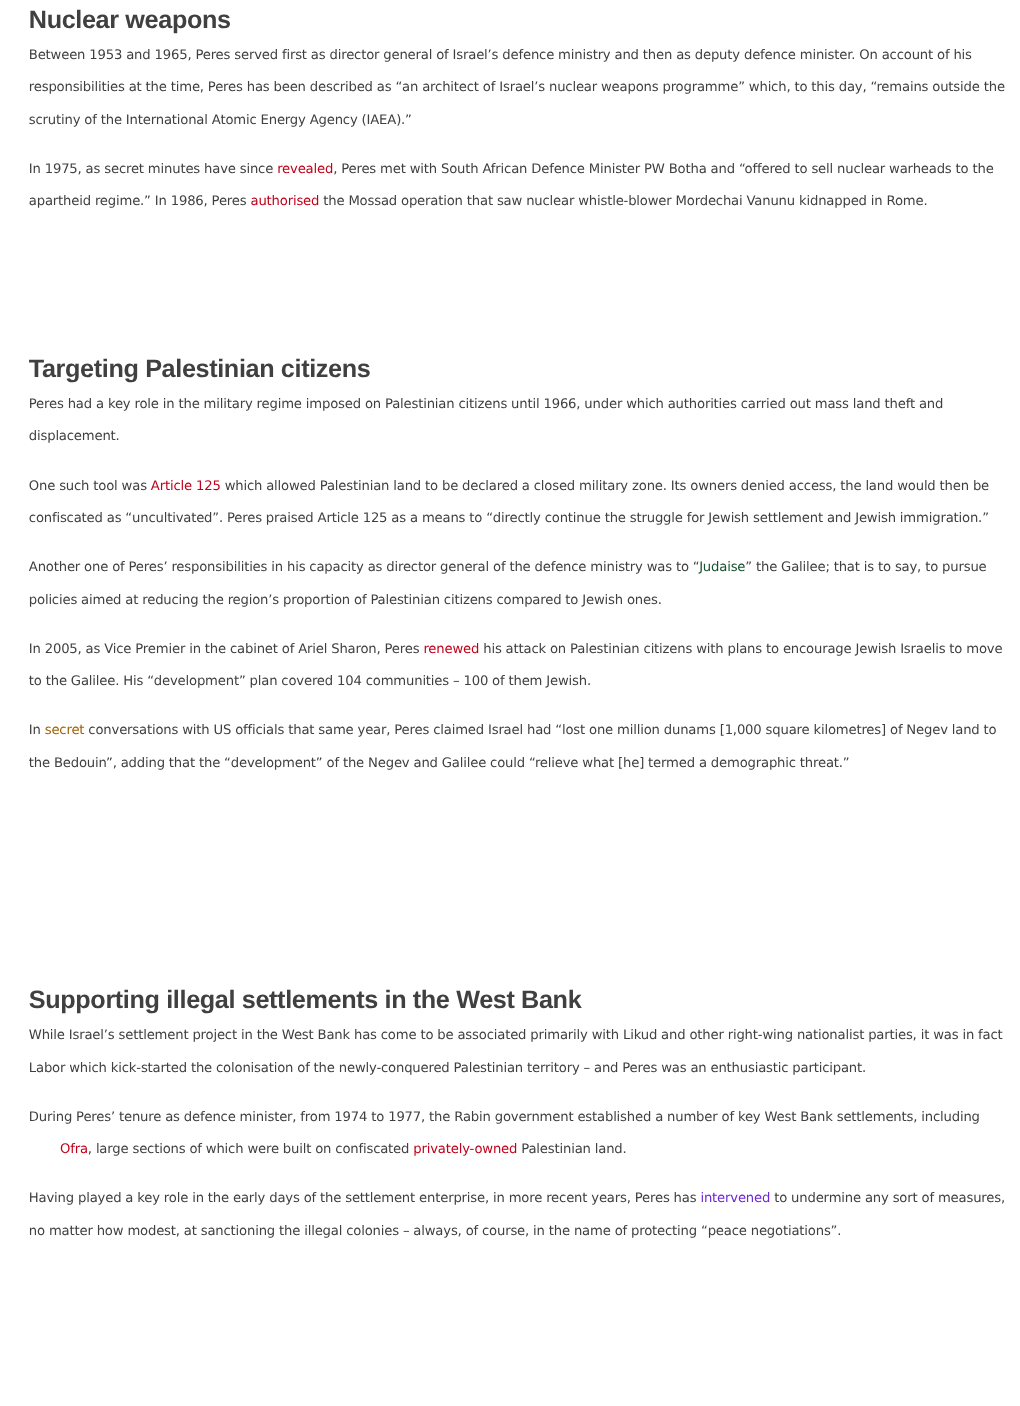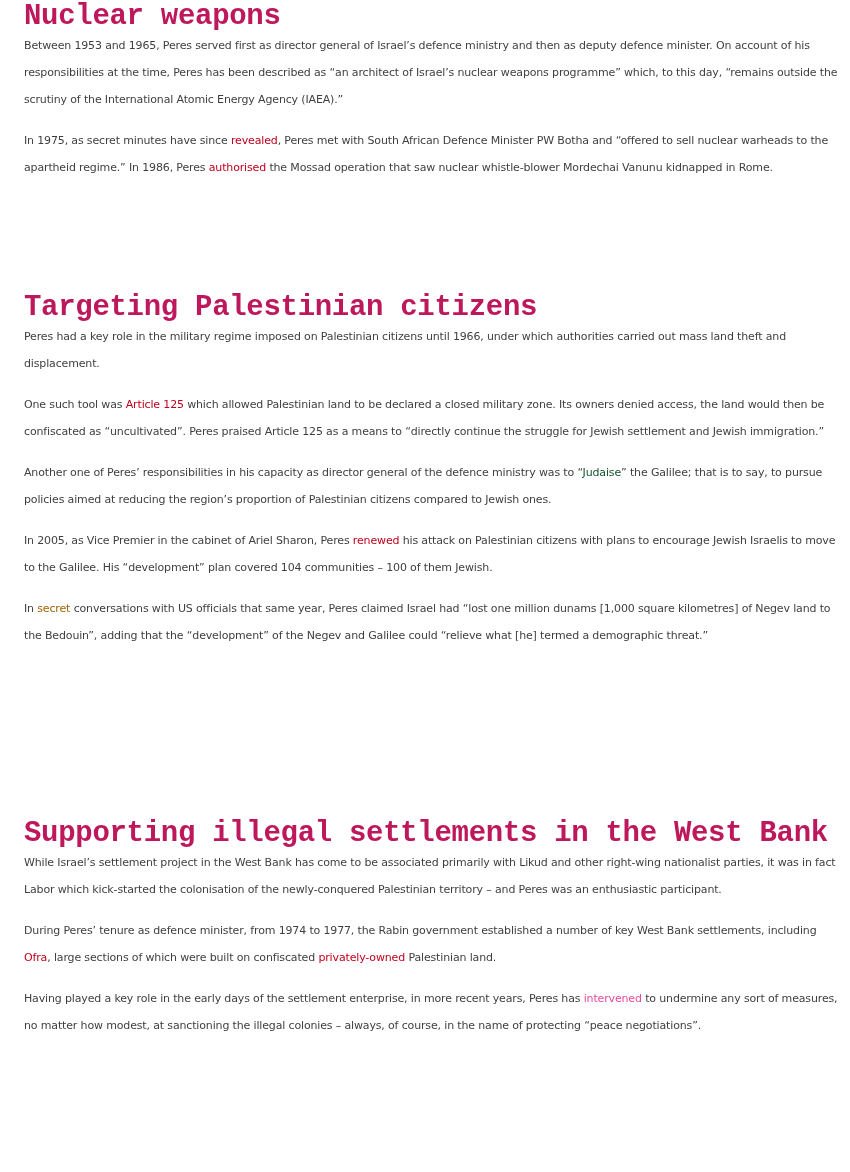--- a/index.html
+++ b/index.html
@@ -9,25 +9,25 @@
     overflow: hidden;
     font-family: "DejaVu Sans", sans-serif;
     color: #3f3f3f;
   }
   .article {
     position: relative;
     padding: 0 0 0 24px;
     width: 812px;
   }
   .section h2 {
-    font-family: Liberation Mono, monospace;
+    font-family: Liberation Sans, sans-serif;
     font-weight: bold;
-    font-size: 29px;
+    font-size: 21px;
     letter-spacing: -0.3px;
-    color: #be185d;
+    color: #404040;
     margin: 0;
     line-height: 30px;
   }
   .section p {
     margin: 0 0 14px 0;
     font-size: 11px;
     line-height: 27px;
     letter-spacing: -0.15px;
     word-spacing: 0px;
   }
@@ -55,17 +55,17 @@
     <p><span>Peres had a key role in the military regime imposed on Palestinian citizens until 1966, under which authorities carried out mass land theft and displacement.</span></p>
     <p><span>One such tool was </span><a href="#" style="color: rgb(192, 0, 26);">Article 125</a><span> which allowed Palestinian land to be declared a closed military zone. Its owners denied access, the land would then be confiscated as “uncultivated”. Peres praised Article 125 as a means to “directly continue the struggle for Jewish settlement and Jewish immigration.”</span></p>
     <p><span>Another one of Peres’ responsibilities in his capacity as director general of the defence ministry was to “</span><a href="#" style="color: #14532d;">Judaise</a><span>” the Galilee; that is to say, to pursue policies aimed at reducing the region’s proportion of Palestinian citizens compared to Jewish ones.</span></p>
     <p><span>In 2005, as Vice Premier in the cabinet of Ariel Sharon, Peres </span><a href="#" style="color: rgb(192, 0, 26);">renewed</a><span> his attack on Palestinian citizens with plans to encourage Jewish Israelis to move to the Galilee. His “development” plan covered 104 communities – 100 of them Jewish.</span></p>
     <p><span>In </span><a href="#" style="color: #a16207;">secret</a><span> conversations with US officials that same year, Peres claimed Israel had “lost one million dunams [1,000 square kilometres] of Negev land to the Bedouin”, adding that the “development” of the Negev and Galilee could “relieve what [he] termed a demographic threat.”</span></p>
   </div>
 
   <div class="section" id="sec-2">
     <h2>Supporting illegal settlements in the West Bank</h2>
     <p><span>While Israel’s settlement project in the West Bank has come to be associated primarily with Likud and other right-wing nationalist parties, it was in fact Labor which kick-started the colonisation of the newly-conquered Palestinian territory – and Peres was an enthusiastic participant.</span></p>
-    <p><span>During Peres’ tenure as defence minister, from 1974 to 1977, the Rabin government established a number of key West Bank settlements, including </span><a href="#" style="color: rgb(192, 0, 26);">Ofra</a><span>, large sections of which were built on confiscated </span><a href="#" style="color: rgb(192, 0, 26); margin-top: 25px;">privately-owned</a><span> Palestinian land.</span></p>
-    <p><span>Having played a key role in the early days of the settlement enterprise, in more recent years, Peres has </span><a href="#" style="color: #ec4899; text-align: center;">intervened</a><span> to undermine any sort of measures, no matter how modest, at sanctioning the illegal colonies – always, of course, in the name of protecting “peace negotiations”.</span></p>
+    <p><span>During Peres’ tenure as defence minister, from 1974 to 1977, the Rabin government established a number of key West Bank settlements, including </span><a href="#" style="color: rgb(192, 0, 26); margin-left: 26px;">Ofra</a><span>, large sections of which were built on confiscated </span><a href="#" style="color: rgb(192, 0, 26); margin-top: 25px;">privately-owned</a><span> Palestinian land.</span></p>
+    <p><span>Having played a key role in the early days of the settlement enterprise, in more recent years, Peres has </span><a href="#" style="color: #6d28d9; text-align: center;">intervened</a><span> to undermine any sort of measures, no matter how modest, at sanctioning the illegal colonies – always, of course, in the name of protecting “peace negotiations”.</span></p>
   </div>
 
 </div>
 
 </body></html>

